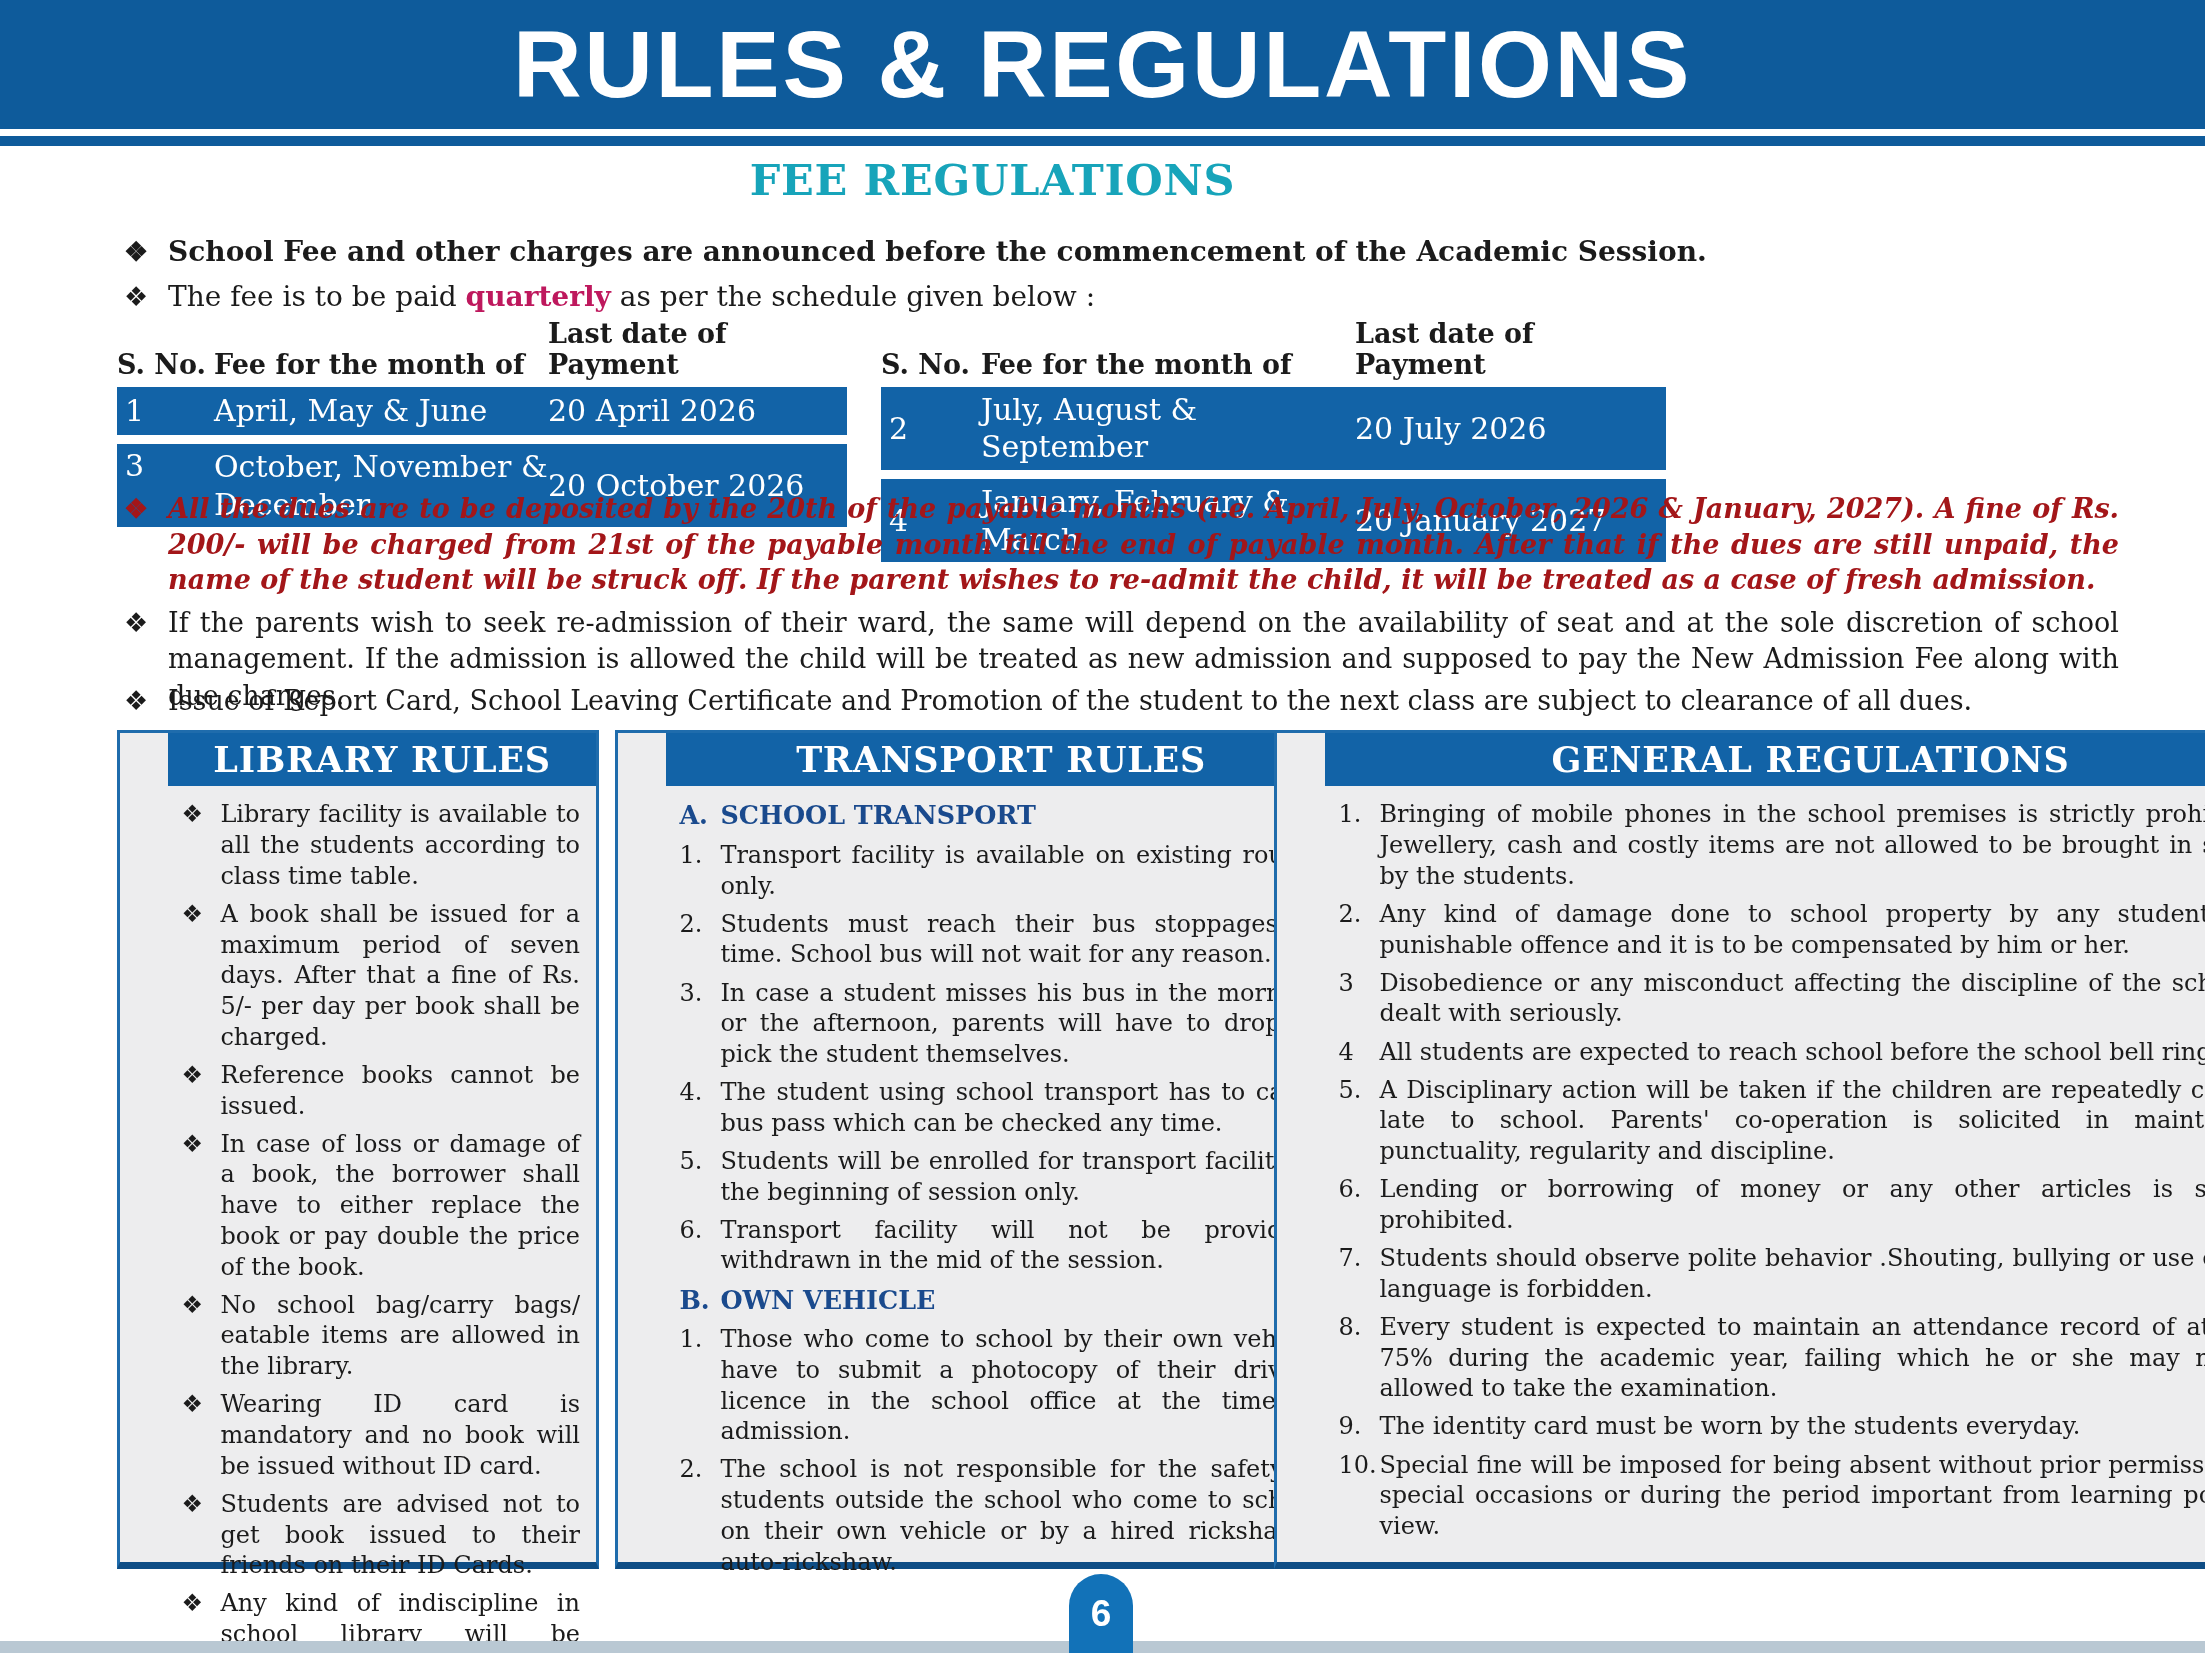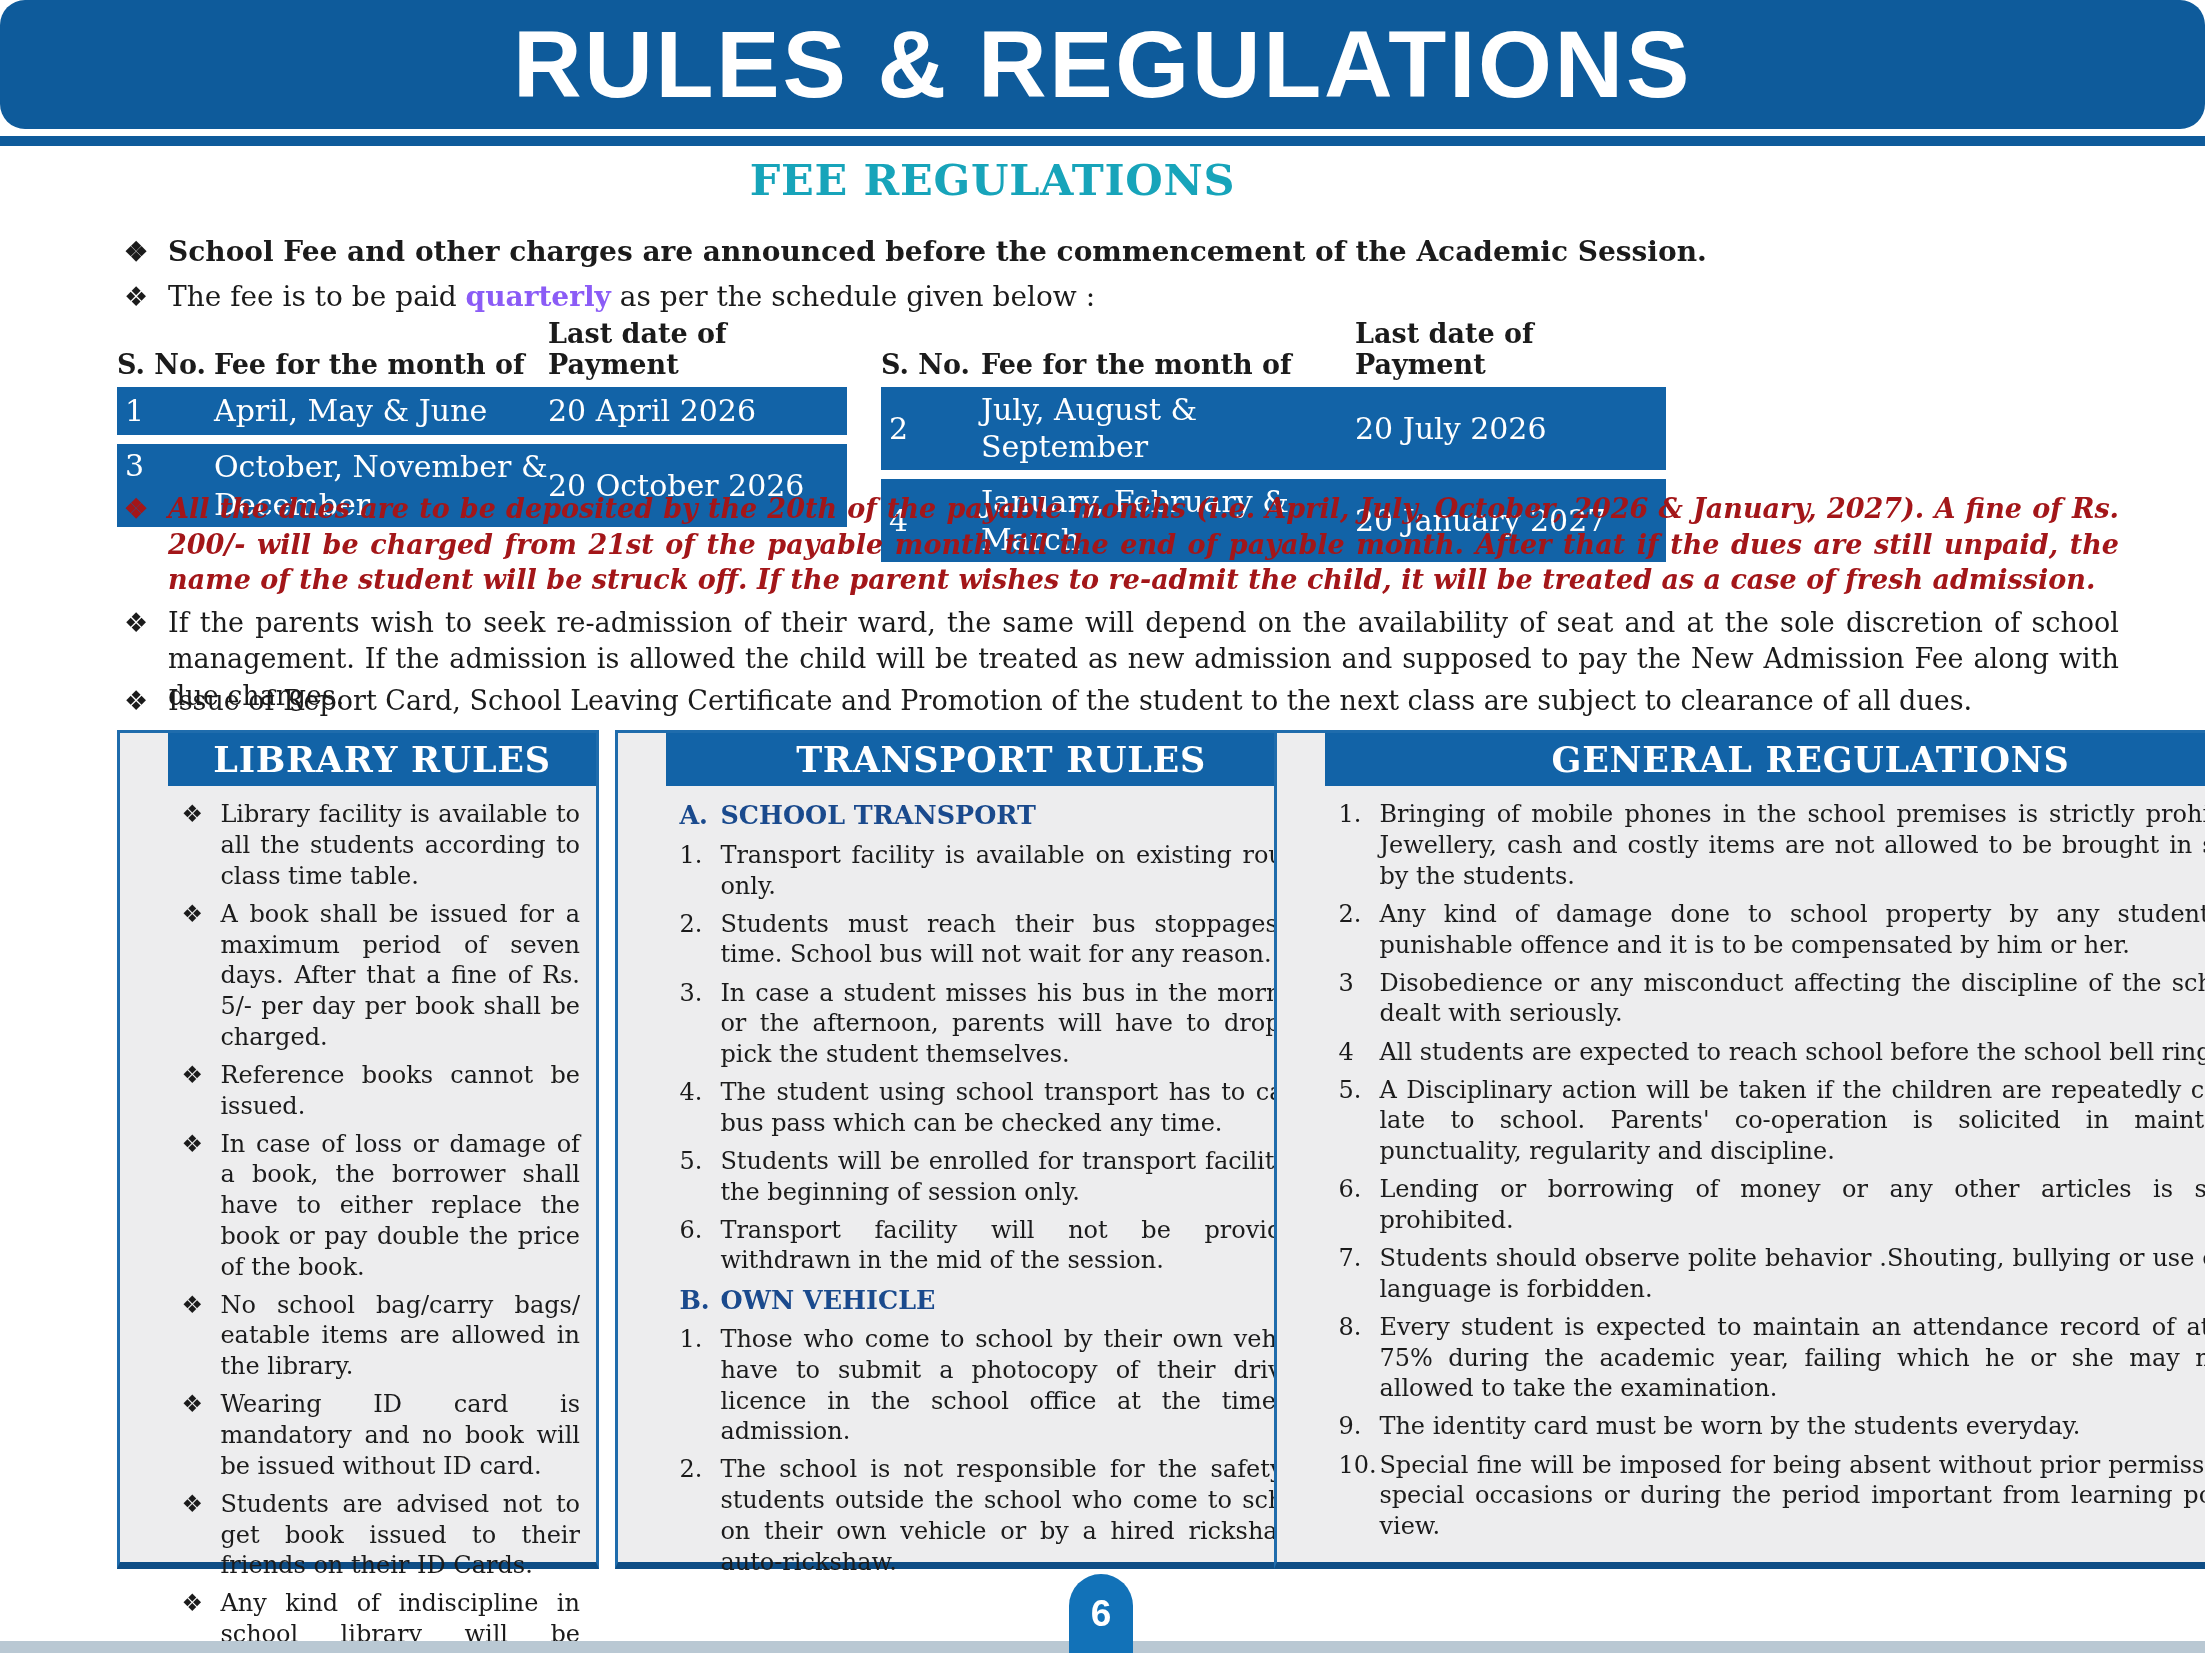--- a/index.html
+++ b/index.html
@@ -2,33 +2,33 @@
 <html style="font-size:10.7px"><head>
 <meta charset="utf-8">
 <style>
   html,body{margin:0;padding:0;}
   body{
     width:2205px;height:1654px;position:relative;background:#ffffff;
     font-family:"DejaVu Serif", serif;color:#1b1b1b;overflow:hidden;
   }
   
   .header-band{position:absolute;left:0;top:0;width:2205px;height:129px;background:#0e5b9b;
-    display:flex;align-items:center;justify-content:center;border-radius:25px;}
+    display:flex;align-items:center;justify-content:center;}
   .header-title{color:#ffffff;font-family:"Liberation Sans", sans-serif;font-weight:bold;
     font-size:95px;letter-spacing:2.7px;white-space:nowrap;}
   .header-stripe{position:absolute;left:0;top:136px;width:2205px;height:10px;background:#0e5b9b;}
   .section-title{position:absolute;left:0;top:155px;width:1985px;text-align:center;
     color:#17a4ba;font-weight:bold;font-size:43px;letter-spacing:0.7px;}
   
   .note{position:absolute;display:flex;line-height:1.3;}
   .note .mk{flex:0 0 44px;font-size:27px;}
   .note .tx{flex:1;}
   .b1{left:124px;top:234px;width:1998px;font-size:28px;font-weight:bold;}
   .b2{left:124px;top:279px;width:1998px;font-size:28px;}
-  .b2 .hl{color:#8b5cf6;font-weight:bold;}
+  .b2 .hl{color:#be185d;font-weight:bold;}
   .note-red{left:124px;top:491px;width:1995px;font-size:27px;font-weight:bold;color:#a31619;}
   .note-red .mk{color:#a31619;}
   .note-red .tx{text-align:justify;line-height:1.32;font-style:italic;}
   .note-a{left:124px;top:605px;width:1995px;font-size:27px;}
   .note-a .tx{text-align:justify;line-height:1.35;}
   .note-b{left:124px;top:683px;width:1995px;font-size:27px;}
   
   .fee-table{position:absolute;top:318px;}
   .fee-left{left:117px;width:730px;}
   .fee-right{left:881px;width:785px;}

